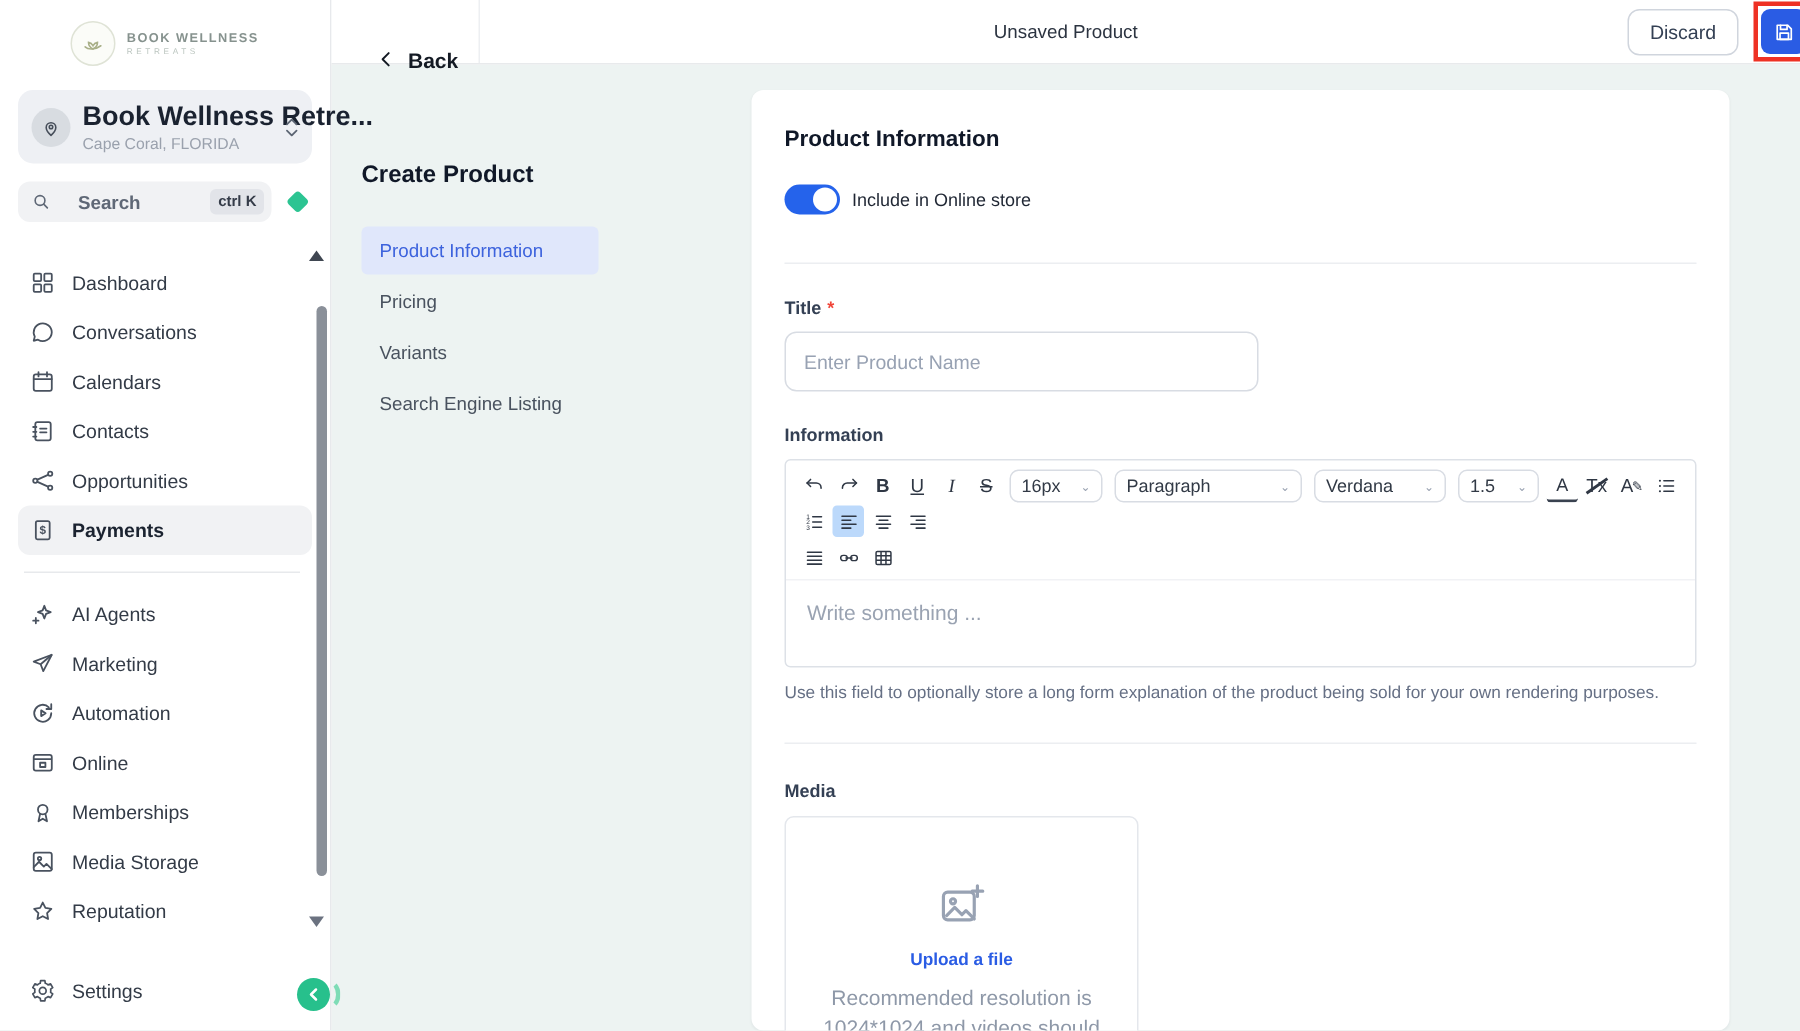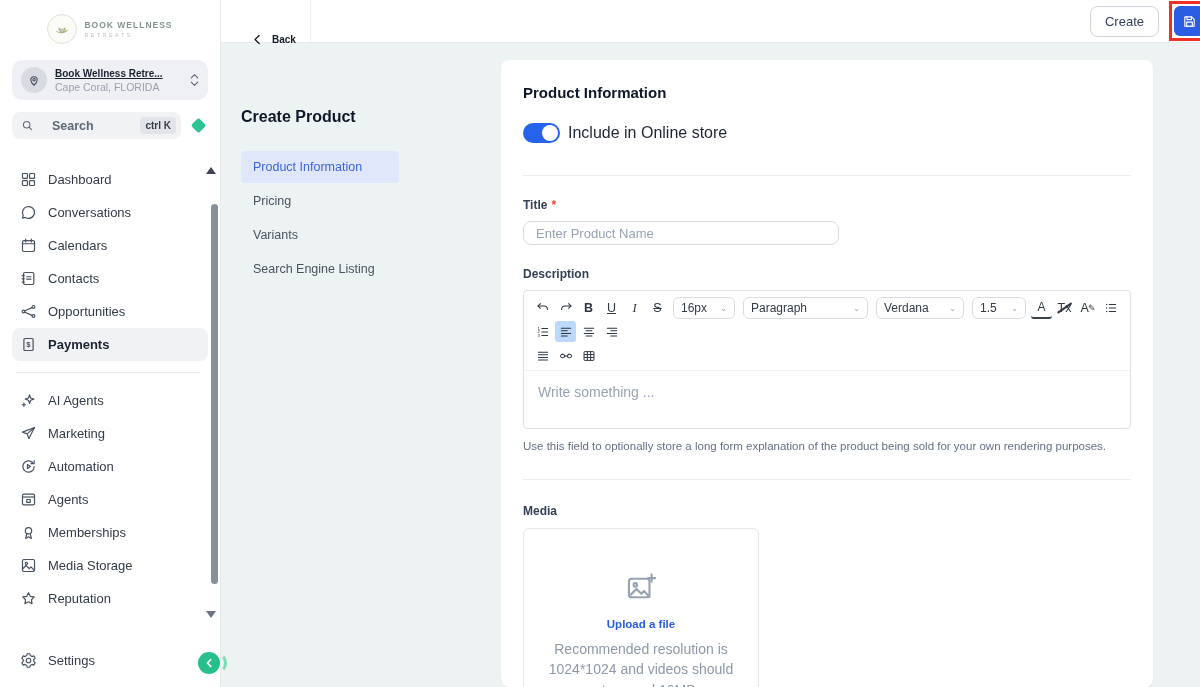--- a/index.html
+++ b/index.html
@@ -13,21 +13,21 @@
   .logo-circle { width:30px; height:30px; border-radius:50%; border:1px solid #dfe3d6; background:#fbfcf8; display:flex; align-items:center; justify-content:center; color:#a9b089; }
   .logo-circle svg { width:18px; height:18px; }
   .logo-text { display:flex; flex-direction:column; }
   .logo-title { font-size:8.5px; font-weight:700; letter-spacing:1px; color:#86928e; }
   .logo-sub { font-size:5.5px; letter-spacing:2.4px; color:#bcc6c0; margin-top:2px; }
 
   .account { margin:2px 12px 10px; background:#eef0f4; border-radius:10px; padding:7px 9px; display:flex; align-items:center; gap:8px; cursor:pointer; }
   .avatar { width:26px; height:26px; border-radius:50%; background:#d8dce1; display:flex; align-items:center; justify-content:center; color:#464e5a; flex-shrink:0; }
   .avatar svg { width:14px; height:14px; }
   .account-meta { min-width:0; }
-  .account-name { font-size:10px; font-weight:700; color:#1a2230; white-space:nowrap;text-decoration:underline; }
+  .account-name { font-size:18px; font-weight:700; color:#1a2230; white-space:nowrap; }
   .account-loc { font-size:10.5px; color:#9aa1ad; margin-top:2px; white-space:nowrap; }
   .account-carets { margin-left:auto; display:flex; flex-direction:column; gap:2px; color:#5b6472; }
   .account-carets svg { width:9px; height:5px; }
 
   .search-row { margin:2px 8px 12px 12px; display:flex; align-items:center; }
   .search-box { flex:1; height:27px; background:#f1f2f4; border-radius:8px; display:flex; align-items:center; gap:18px; padding:0 5px 0 9px; cursor:text; }
   .search-box svg { width:13px; height:13px; color:#5f6876; flex-shrink:0; }
   .search-label { flex:1; font-size:12.5px; font-weight:600; color:#5f6876; }
   .kbd { background:#e2e4e9; border-radius:4px; font-size:10px; font-weight:700; color:#353c49; padding:3px 5px; }
   .diamond { width:11px; height:11px; background:#2cc492; border-radius:2.5px; transform:rotate(45deg); margin:0 8px 0 12px; cursor:pointer; flex-shrink:0; }
@@ -45,21 +45,21 @@
   .sb-up { position:absolute; right:4px; top:167px; width:0; height:0; border-left:5px solid transparent; border-right:5px solid transparent; border-bottom:7px solid #3f4651; cursor:pointer; }
   .sb-down { position:absolute; right:4px; top:611px; width:0; height:0; border-left:5px solid transparent; border-right:5px solid transparent; border-top:7px solid #6b7280; cursor:pointer; }
 
   .collapse-btn { position:absolute; right:0; bottom:13px; width:22px; height:22px; border-radius:50%; background:#27c08c; border:none; color:#fff; display:flex; align-items:center; justify-content:center; cursor:pointer; z-index:3; }
   .collapse-btn svg { width:10px; height:10px; }
   .collapse-arc { position:absolute; right:-7px; bottom:14px; width:16px; height:20px; border:3px solid #7edcb6; border-left-color:transparent; border-top-color:transparent; border-bottom-color:transparent; border-radius:50%; z-index:2; }
 
   
   .main { flex:1; display:flex; flex-direction:column; min-width:0; }
   .topbar { position:relative; height:43px; background:#fff; border-bottom:1px solid #e8eaec; display:flex; align-items:center; flex-shrink:0; }
-  .back-btn { display:flex; align-items:center; gap:8px; margin-left:30px; font-size:10px; font-weight:600; color:#141a24; cursor:pointer; z-index:1;margin-top:37px; }
+  .back-btn { display:flex; align-items:center; gap:8px; margin-left:30px; font-size:14px; font-weight:600; color:#141a24; cursor:pointer; z-index:1;margin-top:37px; }
   .back-btn svg { width:13px; height:13px; }
   .topbar-vdiv { width:1px; height:42px; background:#edeff2; margin-left:14px; }
   .topbar-title { position:absolute; left:0; right:0; text-align:center; font-size:12.5px; color:#2b3340; }
   .topbar-actions { margin-left:auto; display:flex; align-items:center; gap:10px; z-index:1; }
   .discard-btn { background:#fff; border:1px solid #d0d5dd; border-radius:8px; padding:7px 14px; font-size:13px; font-weight:500; color:#344054; cursor:pointer; }
   .save-highlight { border:3px solid #ee3124; padding:2px; margin-right:-9px; }
   .save-btn { width:30px; height:30px; background:#2a5ce4; border:none; border-radius:6px; color:#fff; display:flex; align-items:center; justify-content:center; cursor:pointer; }
   .save-btn svg { width:15px; height:15px; }
 
   .content { flex:1; display:flex; padding:17px 47px 0 20px; min-height:0; }
@@ -67,25 +67,25 @@
   .page-title { font-size:16px; font-weight:700; color:#101828; margin-bottom:25px;margin-top:43px; }
   .tabs { width:158px; }
   .tab { height:32px; display:flex; align-items:center; padding:0 12px; border-radius:4px; margin-bottom:2px; font-size:12.5px; color:#49525f; cursor:pointer; }
   .tab.active { background:#e0e7fb; color:#3d63dd; }
 
   .panel { flex:1; background:#fff; border-radius:8px; padding:24px 22px 40px; box-shadow:0 1px 2px rgba(16,24,40,.05); }
   .panel-title { font-size:15px; font-weight:700; color:#101828; margin-bottom:22px; }
   .toggle-row { display:flex; align-items:center; gap:8px; margin-bottom:32px; }
   .toggle { width:37px; height:20px; border-radius:10px; background:#2563eb; position:relative; cursor:pointer; flex-shrink:0; }
   .toggle::after { content:""; position:absolute; right:2px; top:2px; width:16px; height:16px; border-radius:50%; background:#fff; }
-  .toggle-label { font-size:16px; color:#1f2633; }
+  .toggle-label { font-size:12px; color:#1f2633; }
   .hr { border:none; border-top:1px solid #eceef1; }
   .field-label { display:flex; gap:4px; font-size:12px; font-weight:600; color:#344054; margin:22px 0 9px; }
   .req { color:#f04438; }
-  .text-input { width:316px; height:24px; border:1px solid #d8dce3; border-radius:8px; padding:0 12px; font-size:13px; color:#ef4444; background:#fff; outline:none; }
+  .text-input { width:316px; height:40px; border:1px solid #d8dce3; border-radius:8px; padding:0 12px; font-size:13px; color:#ef4444; background:#fff; outline:none; }
   .text-input::placeholder { color:#98a2b3; }
 
   .editor { border:1px solid #dde1e7; border-radius:4px; margin-top:4px; }
   .toolbar { padding:6px 8px 4px; }
   .tb-row { display:flex; align-items:center; flex-wrap:wrap; gap:2px; }
   .tb-row + .tb-row { margin-top:3px; }
   .tb-btn { min-width:21px; height:21px; display:flex; align-items:center; justify-content:center; color:#2f3744; border-radius:3px; font-size:12.5px; cursor:pointer; background:none; border:none; padding:0 2px; }
   .tb-btn svg { width:14px; height:14px; }
   .tb-btn.active { background:#bcd9fb; }
   .tb-b { font-weight:800; }
@@ -234,21 +234,21 @@
             <path d="M10.5 9.3l4.2 2.7-4.2 2.7z"></path>
           </svg>
         <span>Automation</span>
       </div>
       <div class="nav-item">
         <svg viewBox="0 0 24 24" fill="none" stroke="currentColor" stroke-width="1.7" stroke-linejoin="round">
             <rect x="3.5" y="4.5" width="17" height="15" rx="2"></rect>
             <path d="M3.5 8.5h17"></path>
             <rect x="9.5" y="12" width="5" height="4"></rect>
           </svg>
-        <span>Agents</span>
+        <span>Online</span>
       </div>
       <div class="nav-item">
         <svg viewBox="0 0 24 24" fill="none" stroke="currentColor" stroke-width="1.7" stroke-linecap="round" stroke-linejoin="round">
             <circle cx="12" cy="9.5" r="4.5"></circle>
             <path d="M9.5 13.5L8 20.5l4-2.4 4 2.4-1.5-7"></path>
           </svg>
         <span>Memberships</span>
       </div>
       <div class="nav-item">
         <svg viewBox="0 0 24 24" fill="none" stroke="currentColor" stroke-width="1.7" stroke-linecap="round" stroke-linejoin="round">
@@ -290,22 +290,23 @@
   <div class="main">
 
     <header class="topbar">
       <div class="back-btn">
         <svg viewBox="0 0 24 24" fill="none" stroke="currentColor" stroke-width="2.4" stroke-linecap="round" stroke-linejoin="round">
             <path d="M15 4.5L7.5 12l7.5 7.5"></path>
           </svg>
         <span>Back</span>
       </div>
       <div class="topbar-vdiv"></div>
+      <div class="topbar-title">Unsaved Product</div>
       <div class="topbar-actions">
-        <button class="discard-btn">Create</button>
+        <button class="discard-btn">Discard</button>
         <div class="save-highlight">
           <button class="save-btn">
             <svg viewBox="0 0 24 24" fill="none" stroke="currentColor" stroke-width="1.8" stroke-linecap="round" stroke-linejoin="round">
                 <path d="M4.5 4.5h11l4 4v11h-15z"></path>
                 <path d="M8 4.5v4.5h7V4.5"></path>
                 <rect x="7.5" y="13" width="9" height="6.5"></rect>
               </svg>
           </button>
         </div>
       </div>
@@ -333,21 +334,21 @@
 
         <hr class="hr">
 
         <div class="field-label">
           <span>Title</span>
           <span class="req">*</span>
         </div>
         <input class="text-input" type="text" placeholder="Enter Product Name" style="">
 
         <div class="field-label">
-          <span>Description</span>
+          <span>Information</span>
         </div>
 
         <div class="editor">
           <div class="toolbar">
             <div class="tb-row">
               <button class="tb-btn">
                   <svg viewBox="0 0 24 24" fill="none" stroke="currentColor" stroke-width="1.8" stroke-linecap="round" stroke-linejoin="round">
                     <path d="M7.5 4.5L3.5 8.5l4 4"></path>
                     <path d="M3.5 8.5H14a5.5 5.5 0 0 1 5.5 5.5v.5"></path>
                   </svg>

